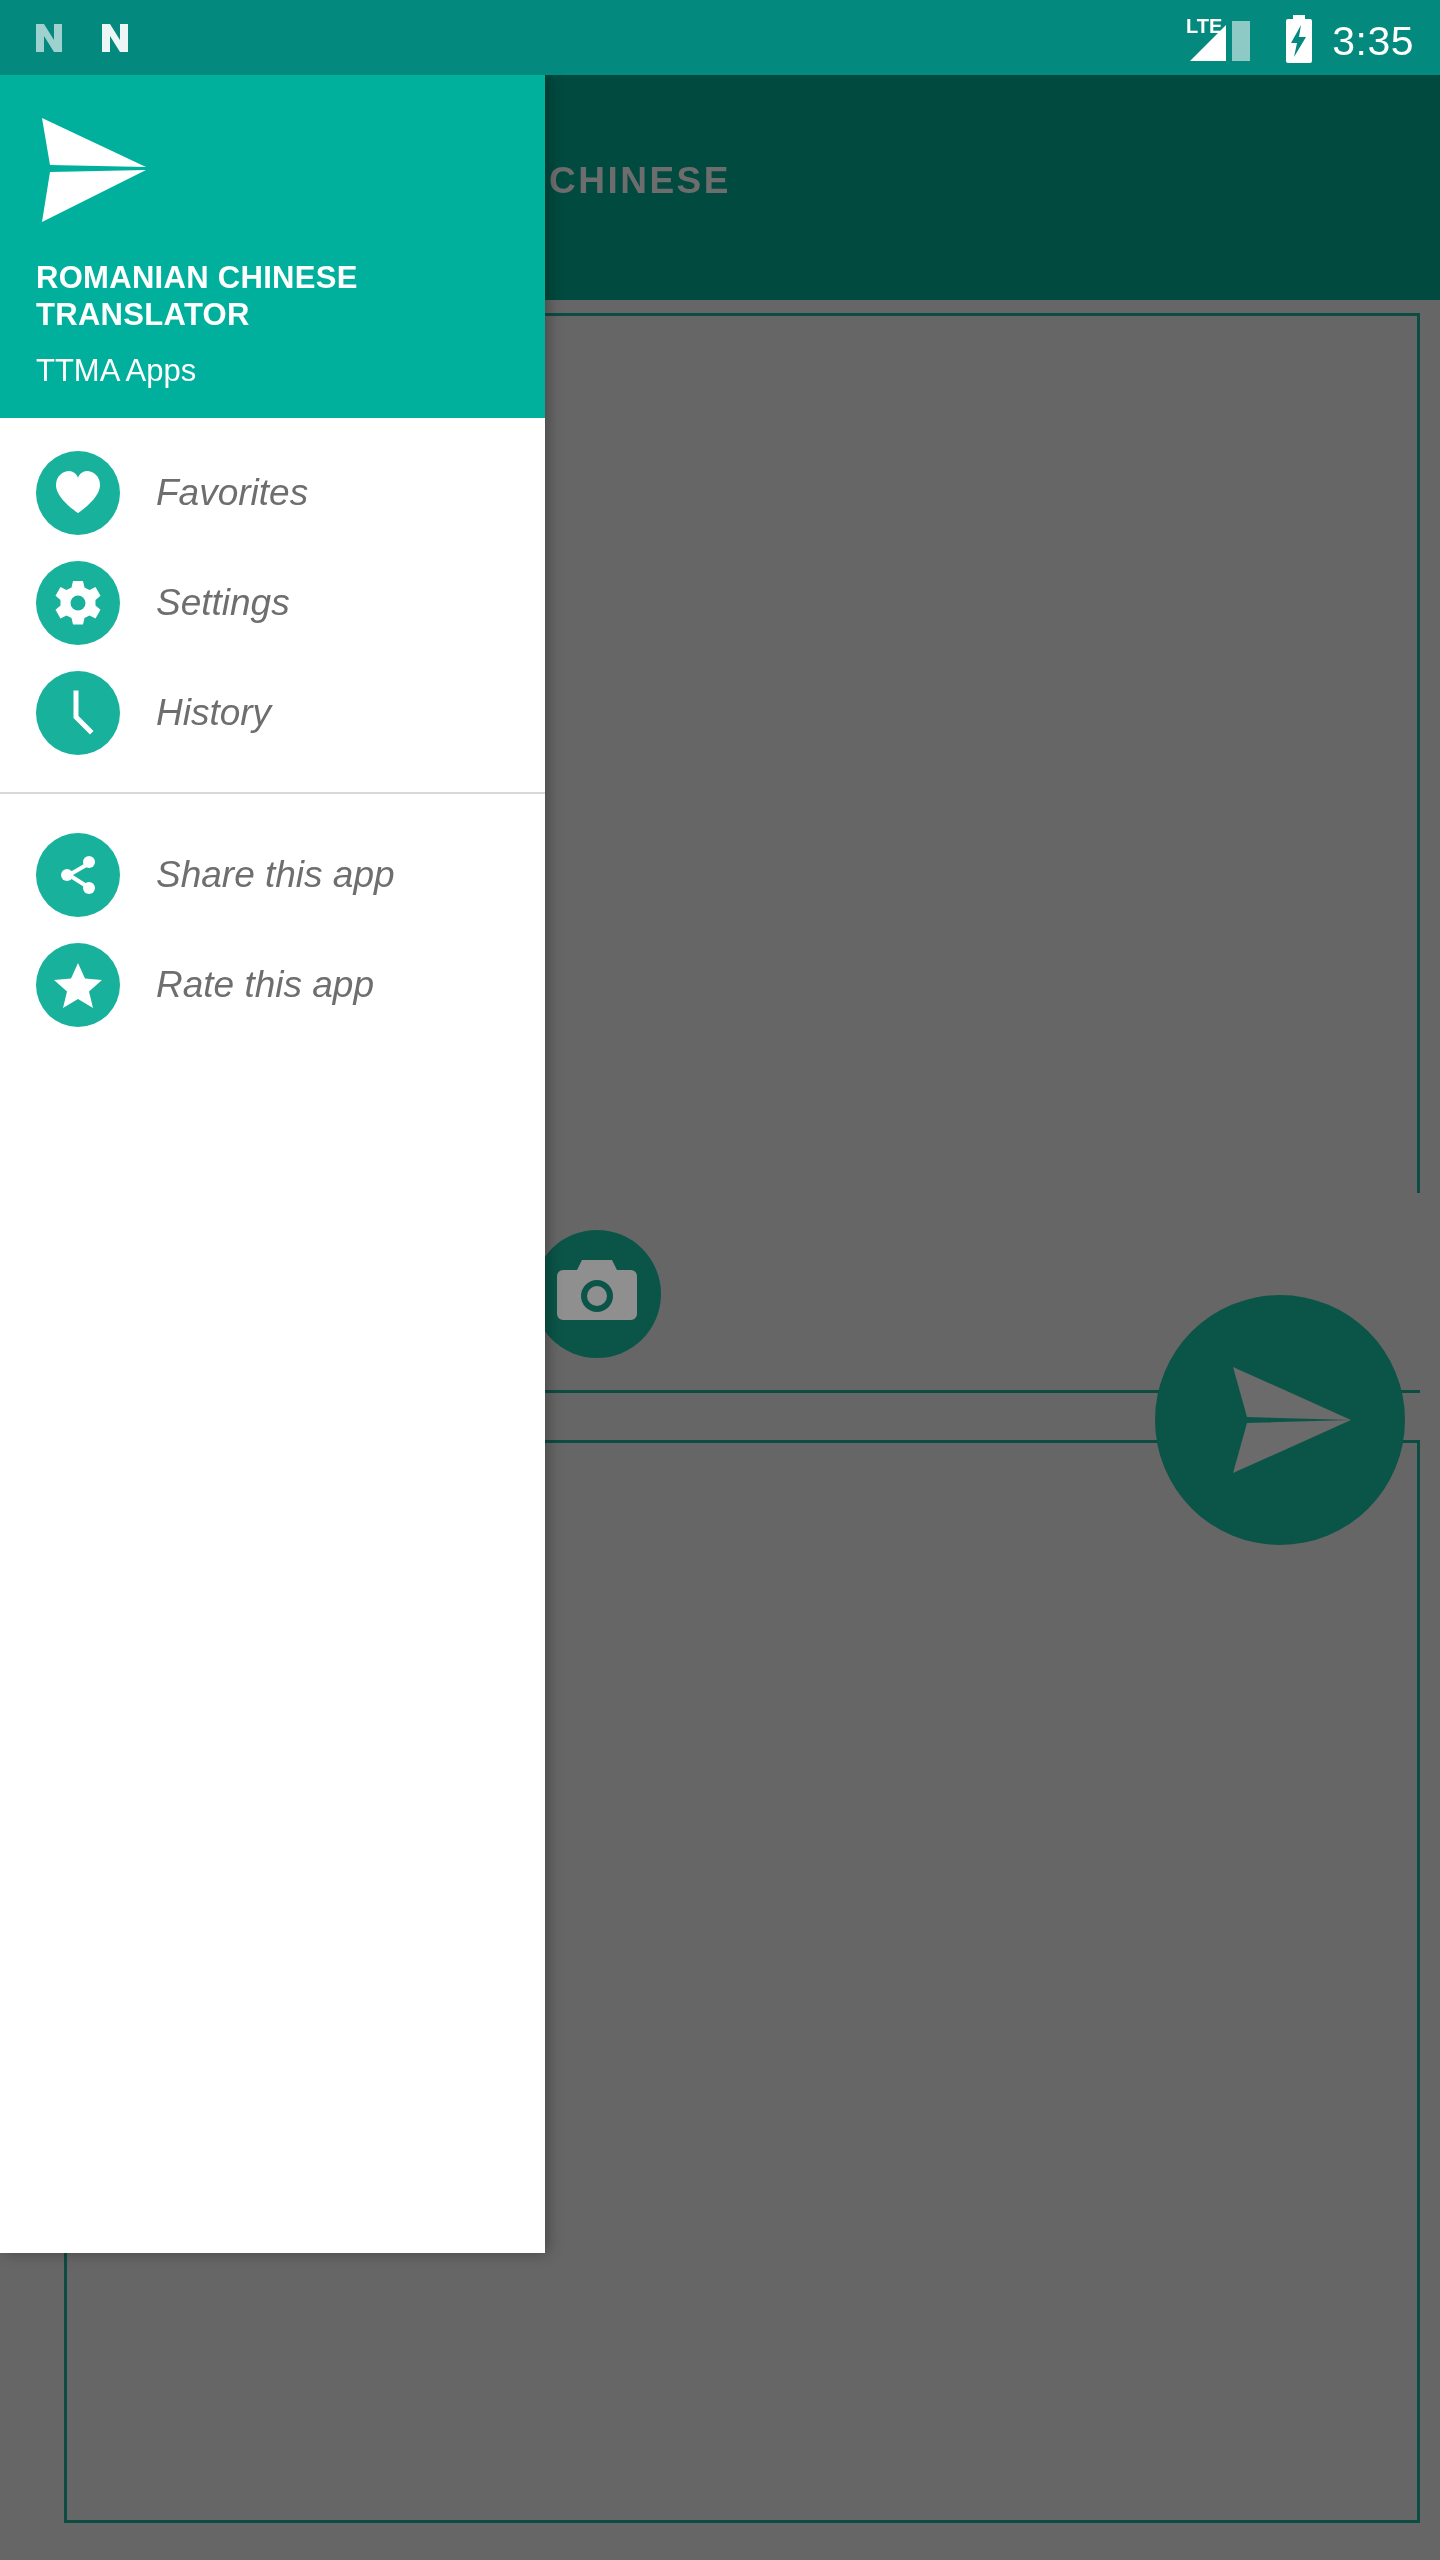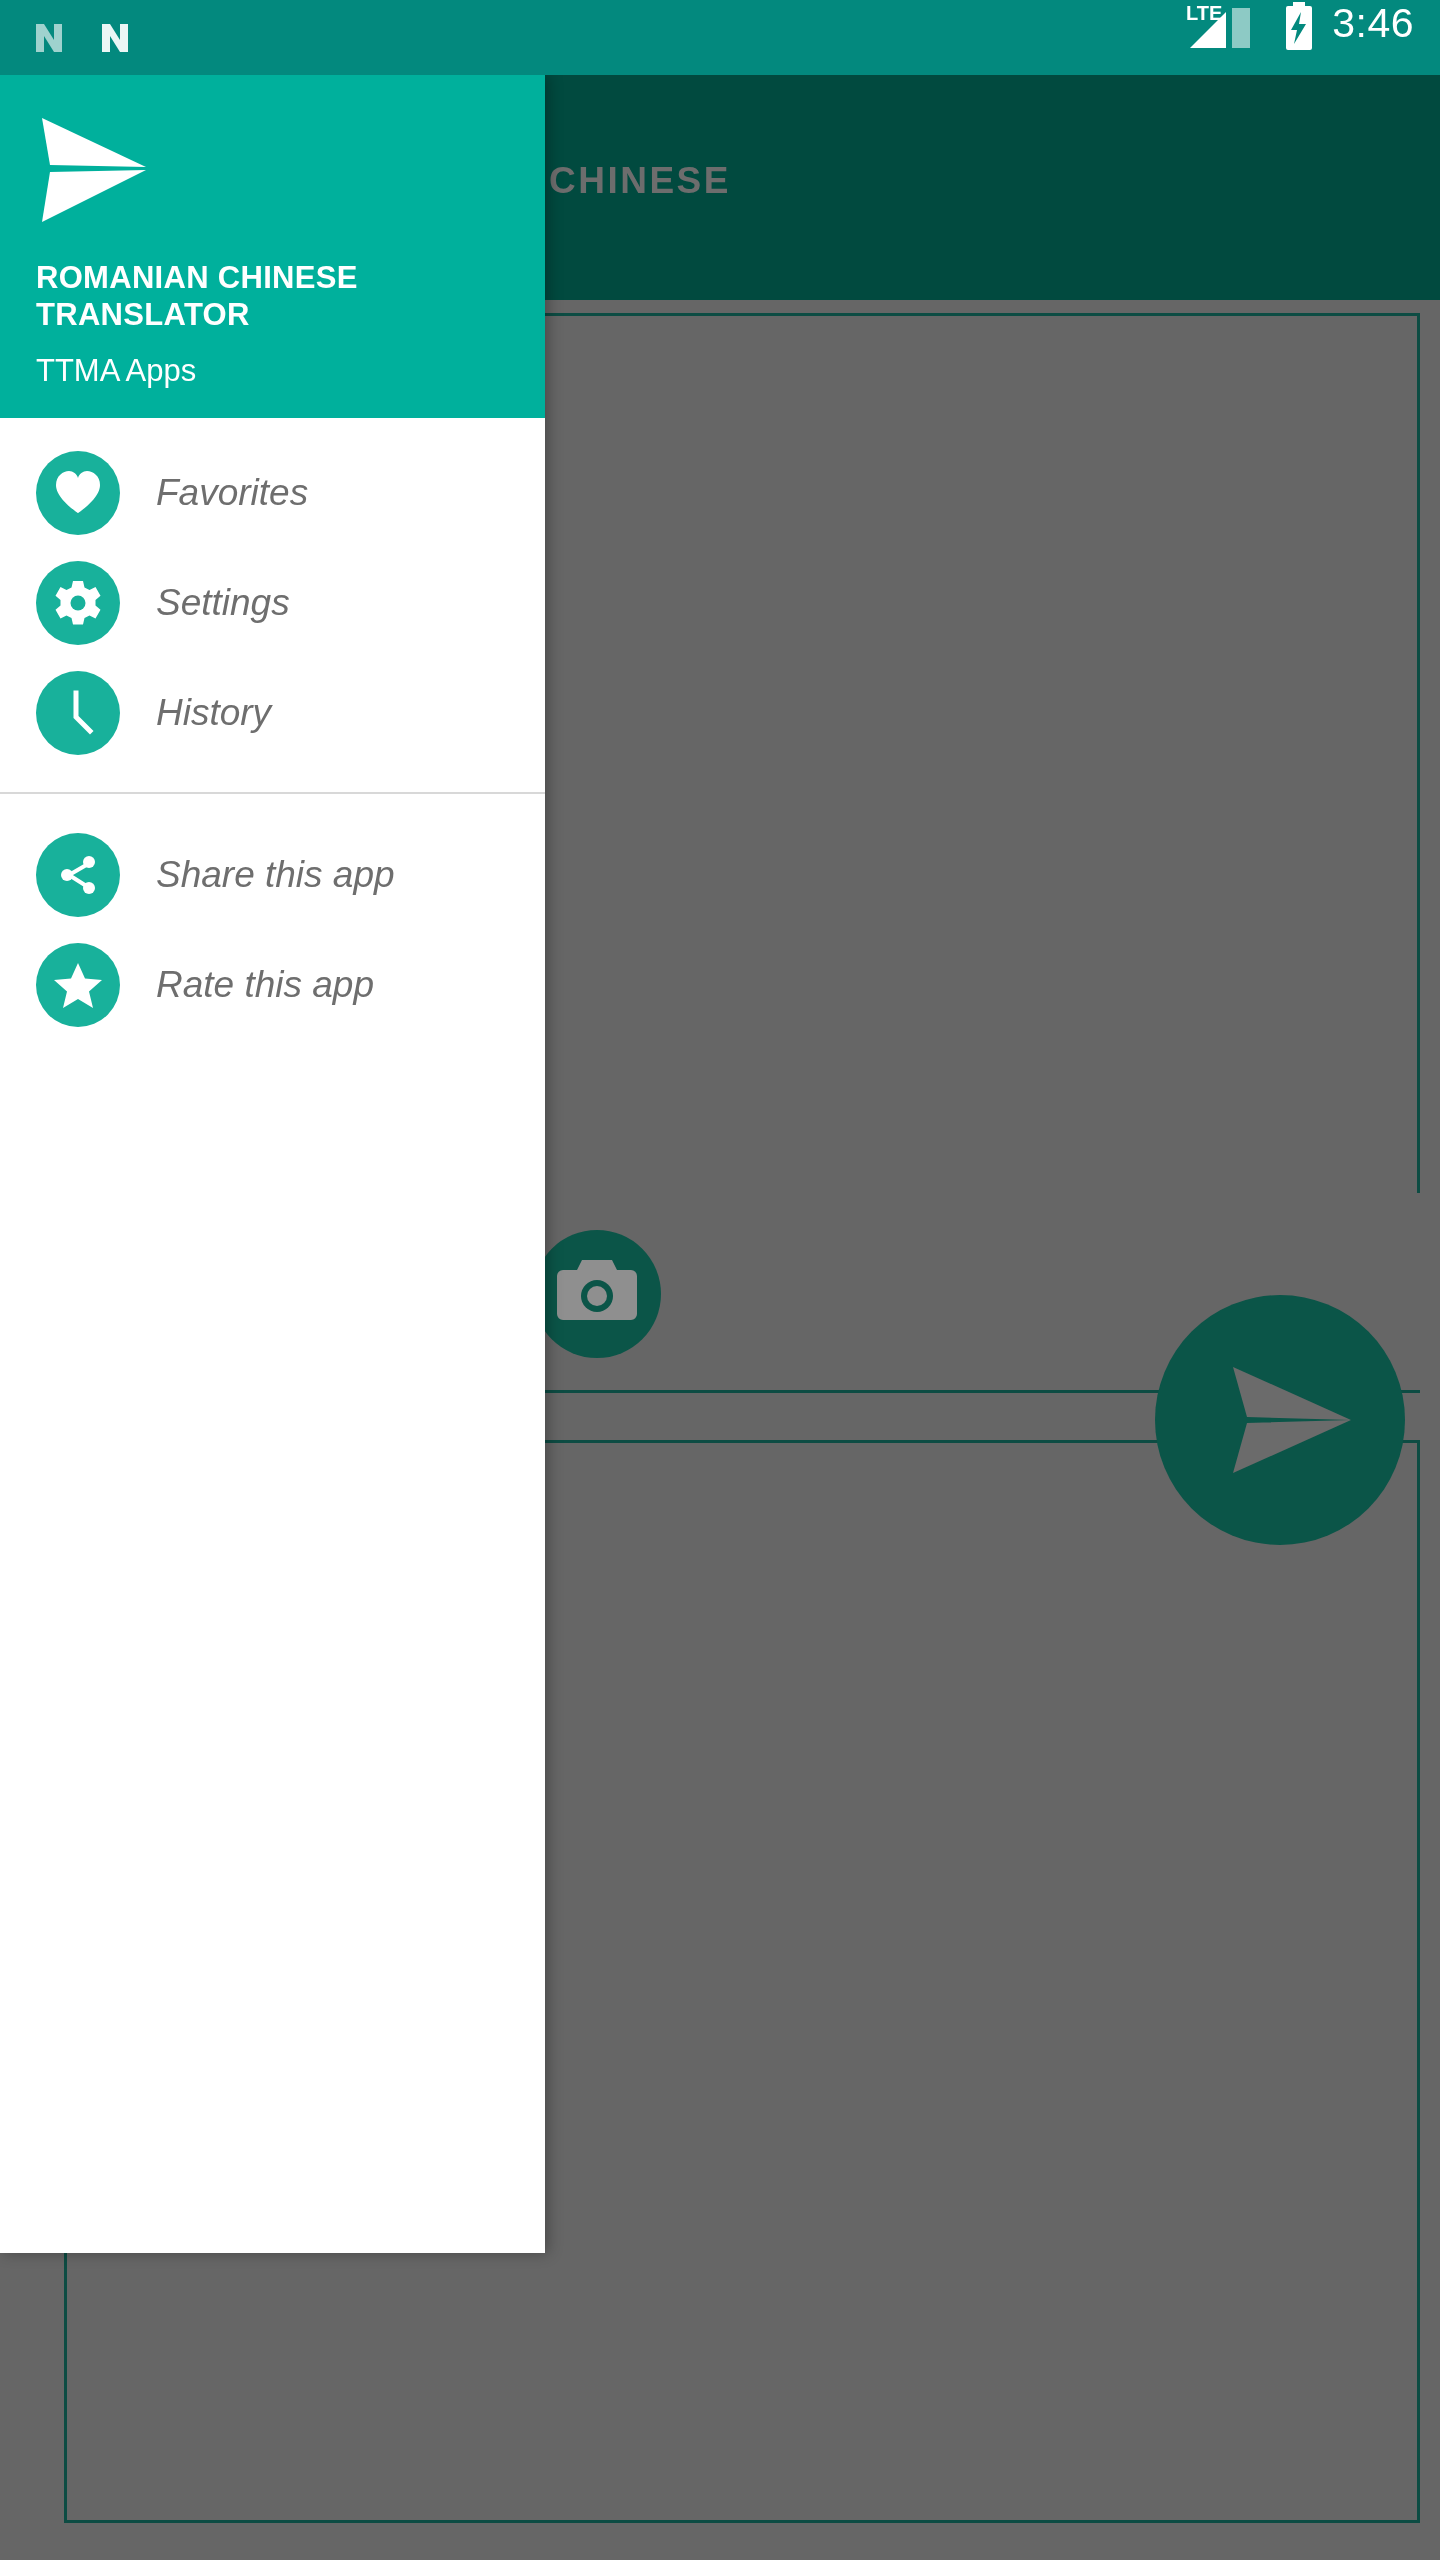--- a/index.html
+++ b/index.html
@@ -42,21 +42,21 @@
   #fab-send { left:1155px; top:1295px; width:250px; height:250px; }
   .fab svg { display:block; width:100%; height:100%; }
 
   
   #status-bar {
     position:absolute; left:0; top:0; width:1440px; height:75px;
     background:#03897e; z-index:20;
   }
   #status-right {
     position:absolute; right:26px; top:0; height:65px;
-    display:flex; align-items:flex-start; gap:16px;margin-left:12px;
+    display:flex; align-items:flex-end; gap:16px;margin-left:12px;
   }
   #status-left {
     position:absolute; left:26px; top:0; height:75px;
     display:flex; align-items:center; gap:22px;
   }
   #clock { color:#fff; font-size:41px; font-weight:500; letter-spacing:0.5px; }
   .sb-icon { display:block; }
 
   
   #drawer {
@@ -147,21 +147,21 @@
         <path fill="#ffffff" d="M4 48 L40 12 L40 48 Z"></path>
         <path fill="#ffffff" opacity="0.55" d="M46 8 L64 8 L64 48 L46 48 Z"></path>
       </svg>
 
       <svg class="sb-icon" width="34" height="52" viewBox="0 0 34 52">
         <path fill="#ffffff" d="M11 2 h12 v4 h5 a2 2 0 0 1 2 2 v40 a2 2 0 0 1 -2 2
                  h-22 a2 2 0 0 1 -2 -2 v-40 a2 2 0 0 1 2 -2 h5 z"></path>
         <path fill="#03897e" d="M19 12 L9 30 h6 l-3 14 l12 -20 h-7 z"></path>
       </svg>
 
-      <span id="clock">3:46</span>
+      <span id="clock">3:35</span>
     </div>
   </div>
 
   <div id="drawer">
 
     <div id="drawer-header">
       <svg id="drawer-logo" viewBox="0 0 120 120">
         <path fill="#ffffff" d="M8 8 L112 57 L16 55 Z"></path>
         <path fill="#ffffff" d="M16 62 L112 60 L8 112 Z"></path>
       </svg>

